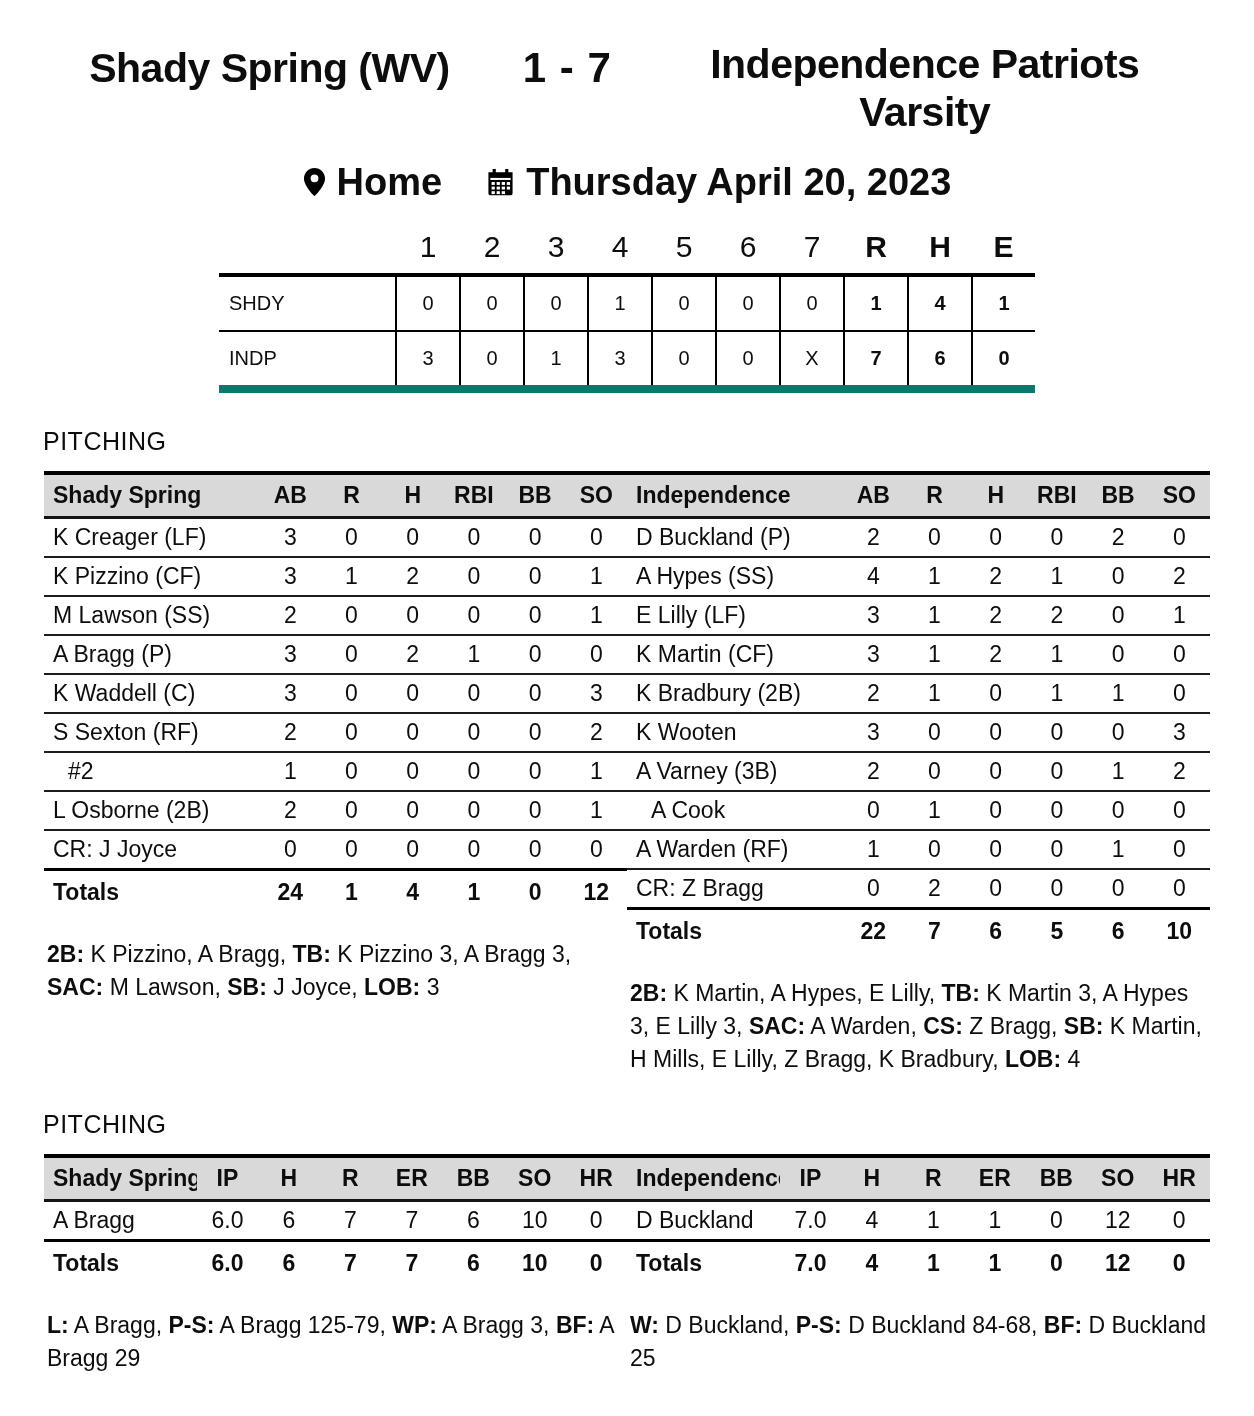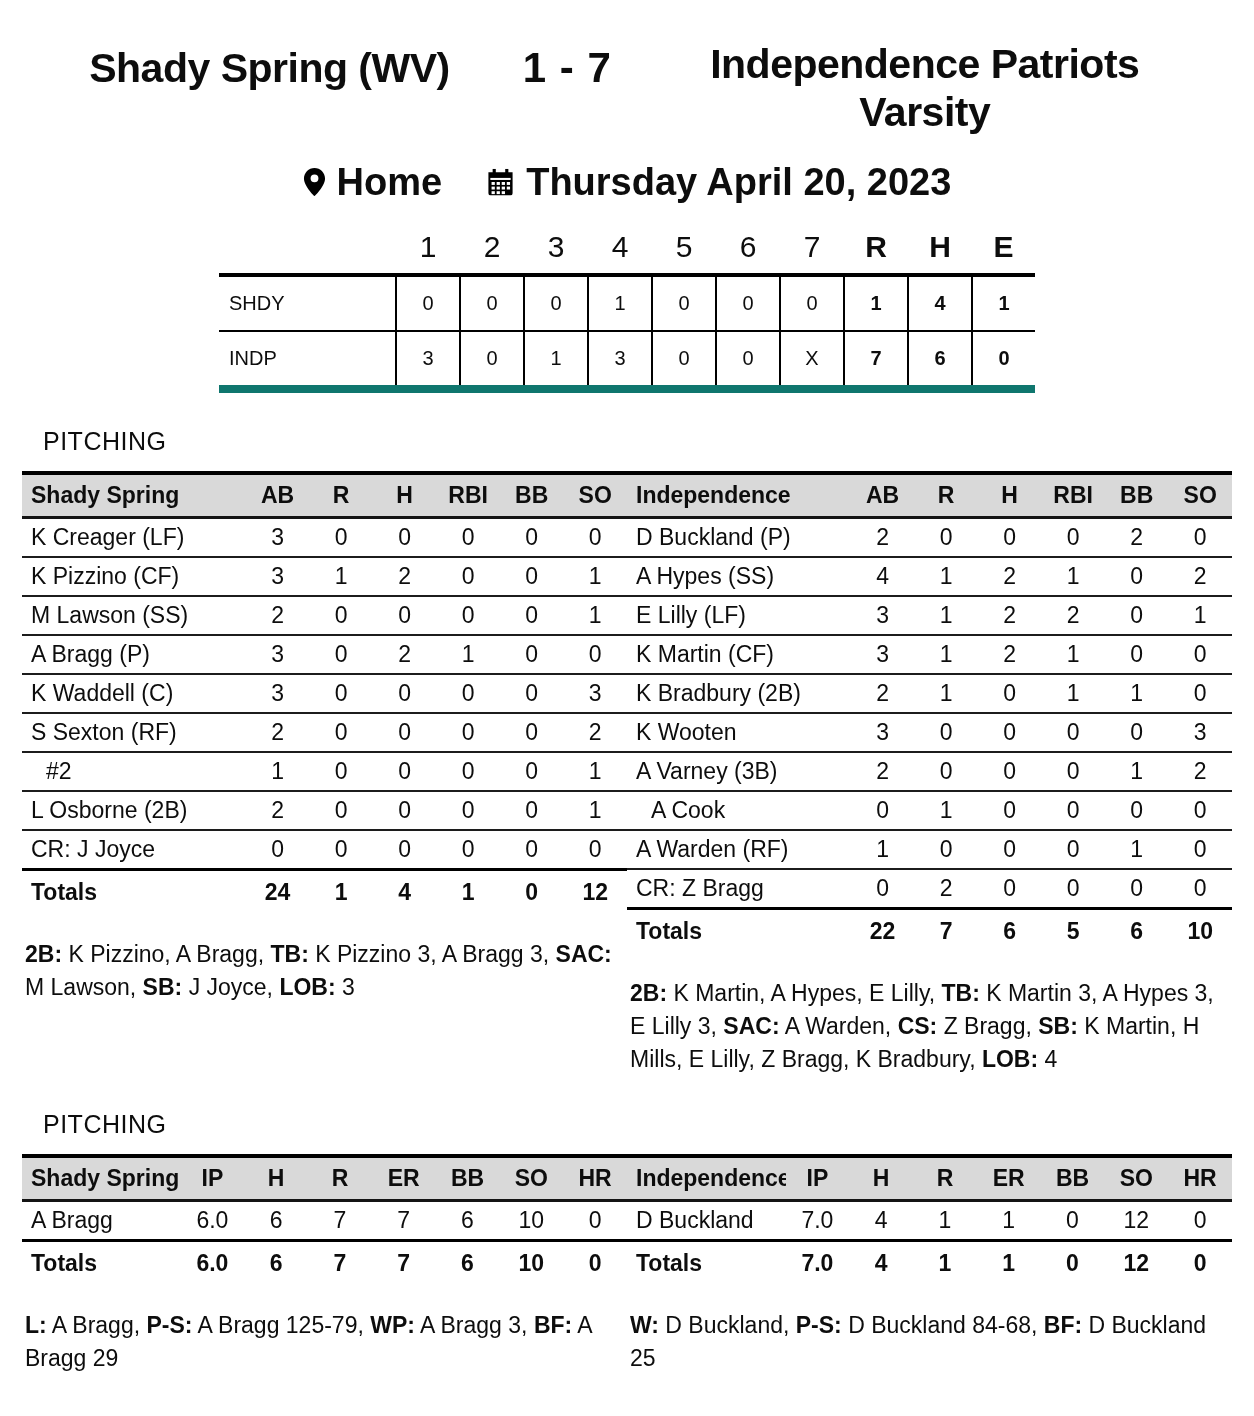--- a/index.html
+++ b/index.html
@@ -41,21 +41,21 @@
   }
   .linescore td.sum { font-weight:700; }
   .linescore .team-cell { width:166px; text-align:left; padding-left:10px; }
   .linescore td.num { border-left:2px solid #000; }
   .linescore tbody tr td { border-bottom:2px solid #000; }
   .linescore tbody tr.first td { border-top:4px solid #000; }
   .linescore tbody tr.last td { border-bottom:8px solid #0f766e; }
 
   
   .section-title { font-size:25px; font-weight:400; margin:34px 0 15px 43px; letter-spacing:0.5px; }
-  .cols { display:flex; padding:0 22px; align-items:flex-start; }
+  .cols { display:flex; padding:0 44px; align-items:flex-start; }
   .col { flex:1; min-width:0; }
 
   
   .stat-table {
     width:100%; border-collapse:collapse; table-layout:fixed; font-size:23px;
   }
   .stat-table th {
     background:#d9d9d9; font-weight:700; height:41px;
     border-top:4px solid #000; border-bottom:3px solid #141414;
     text-align:center; padding:0; white-space:nowrap; overflow:hidden;

